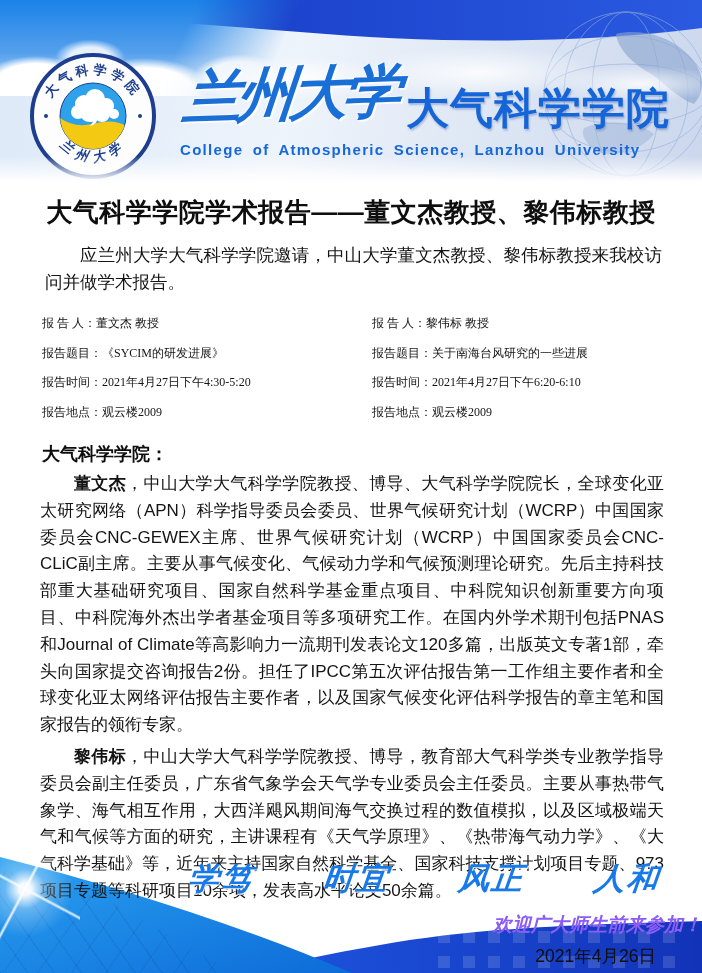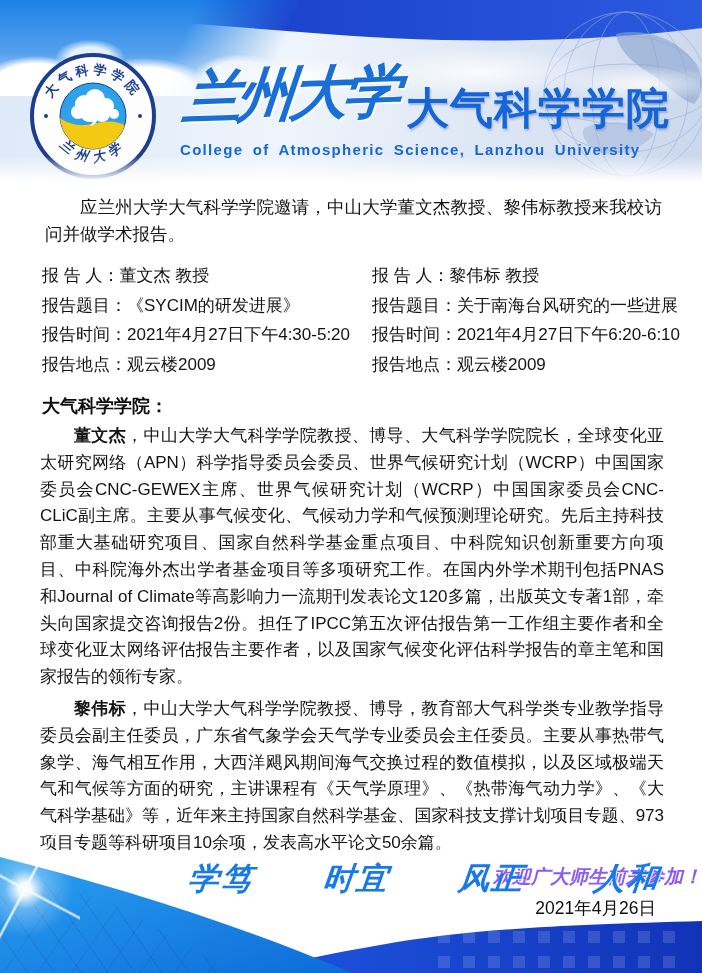--- a/index.html
+++ b/index.html
@@ -38,21 +38,21 @@
   .college-en{position:absolute;left:180px;top:141px;width:480px;text-align:left;
     font-size:15px;font-weight:bold;color:#1767d8;letter-spacing:1.3px;word-spacing:4px;white-space:nowrap;}
 
   
   .body{position:absolute;top:182px;left:0;width:702px;z-index:4;}
   .title{margin:13px 26px 0;text-align:center;font-size:26px;font-weight:bold;
     color:#0e0e0e;letter-spacing:0.5px;white-space:nowrap;}
   .intro{margin:12px 40px 0 45px;font-size:17.5px;line-height:27px;text-indent:2em;
     text-align:justify;}
   .info-grid{display:grid;grid-template-columns:330px 1fr;margin:13px 0 0 42px;}
-  .info-row{display:flex;font-size:17px;line-height:29.5px;white-space:nowrap;}
+  .info-row{display:flex;font-size:12px;line-height:29.5px;white-space:nowrap;font-family:Liberation Serif, serif;}
   .info-label{white-space:pre;}
   .bio-heading{margin:15px 40px 0 42px;font-size:18px;font-weight:bold;color:#0e0e0e;}
   .bio{margin:5px 38px 0 40px;font-size:17px;line-height:26.8px;text-indent:2em;
     text-align:justify;}
   .bio b{font-weight:bold;}
   .welcome{margin:7px 0 0;text-align:right;font-style:italic;font-weight:bold;font-size:19px;color:#8b5cf6;}
   .signature{margin:4px 46px 0 0;text-align:right;font-size:17.5px;line-height:28px;color:#0e0e0e;}
 
   
   .motto{position:absolute;left:188px;right:42px;top:858px;z-index:6;display:flex;
@@ -139,20 +139,21 @@
       </text>
     </svg>
 
     <div class="uni-script">兰州大学</div>
     <div class="college-cn">大气科学学院</div>
     <div class="college-en">College of Atmospheric Science, Lanzhou University</div>
     <div class="header-fade"></div>
   </div>
 
   <div class="body">
+    <div class="title">大气科学学院学术报告——董文杰教授、黎伟标教授</div>
     <p class="intro">应兰州大学大气科学学院邀请，中山大学董文杰教授、黎伟标教授来我校访问并做学术报告。</p>
 
     <div class="info-grid">
       <div>
         <div class="info-row">
           <span class="info-label">报 告 人：</span>
           <span>董文杰 教授</span>
         </div>
         <div class="info-row">
           <span class="info-label">报告题目：</span>

